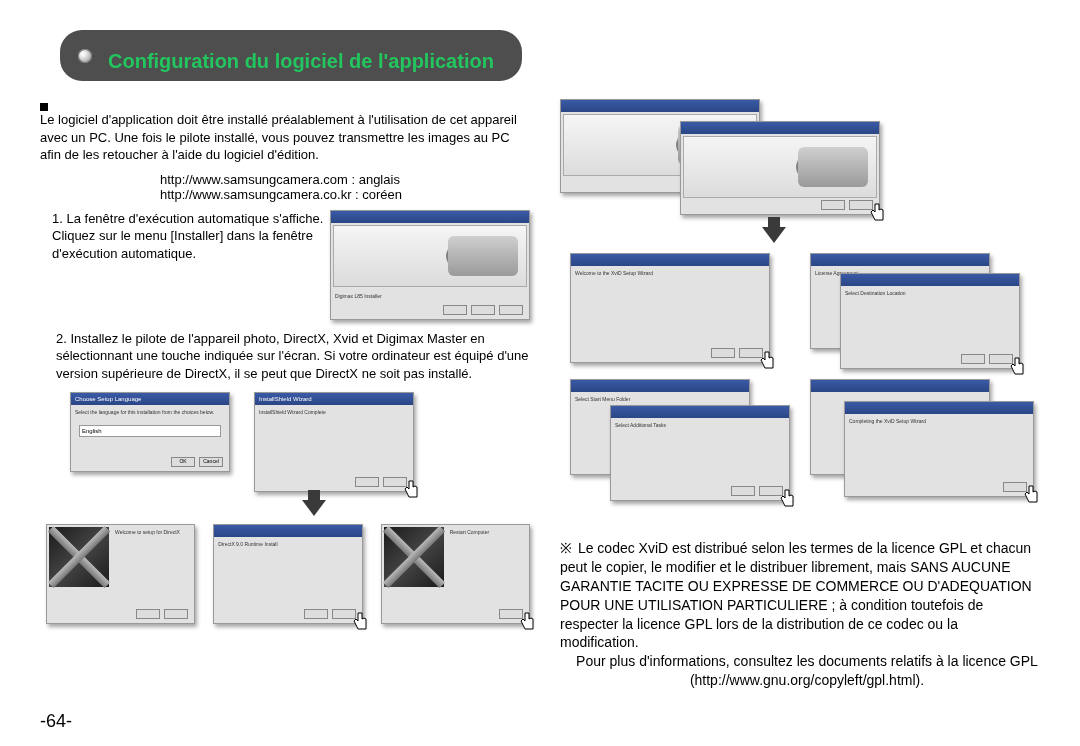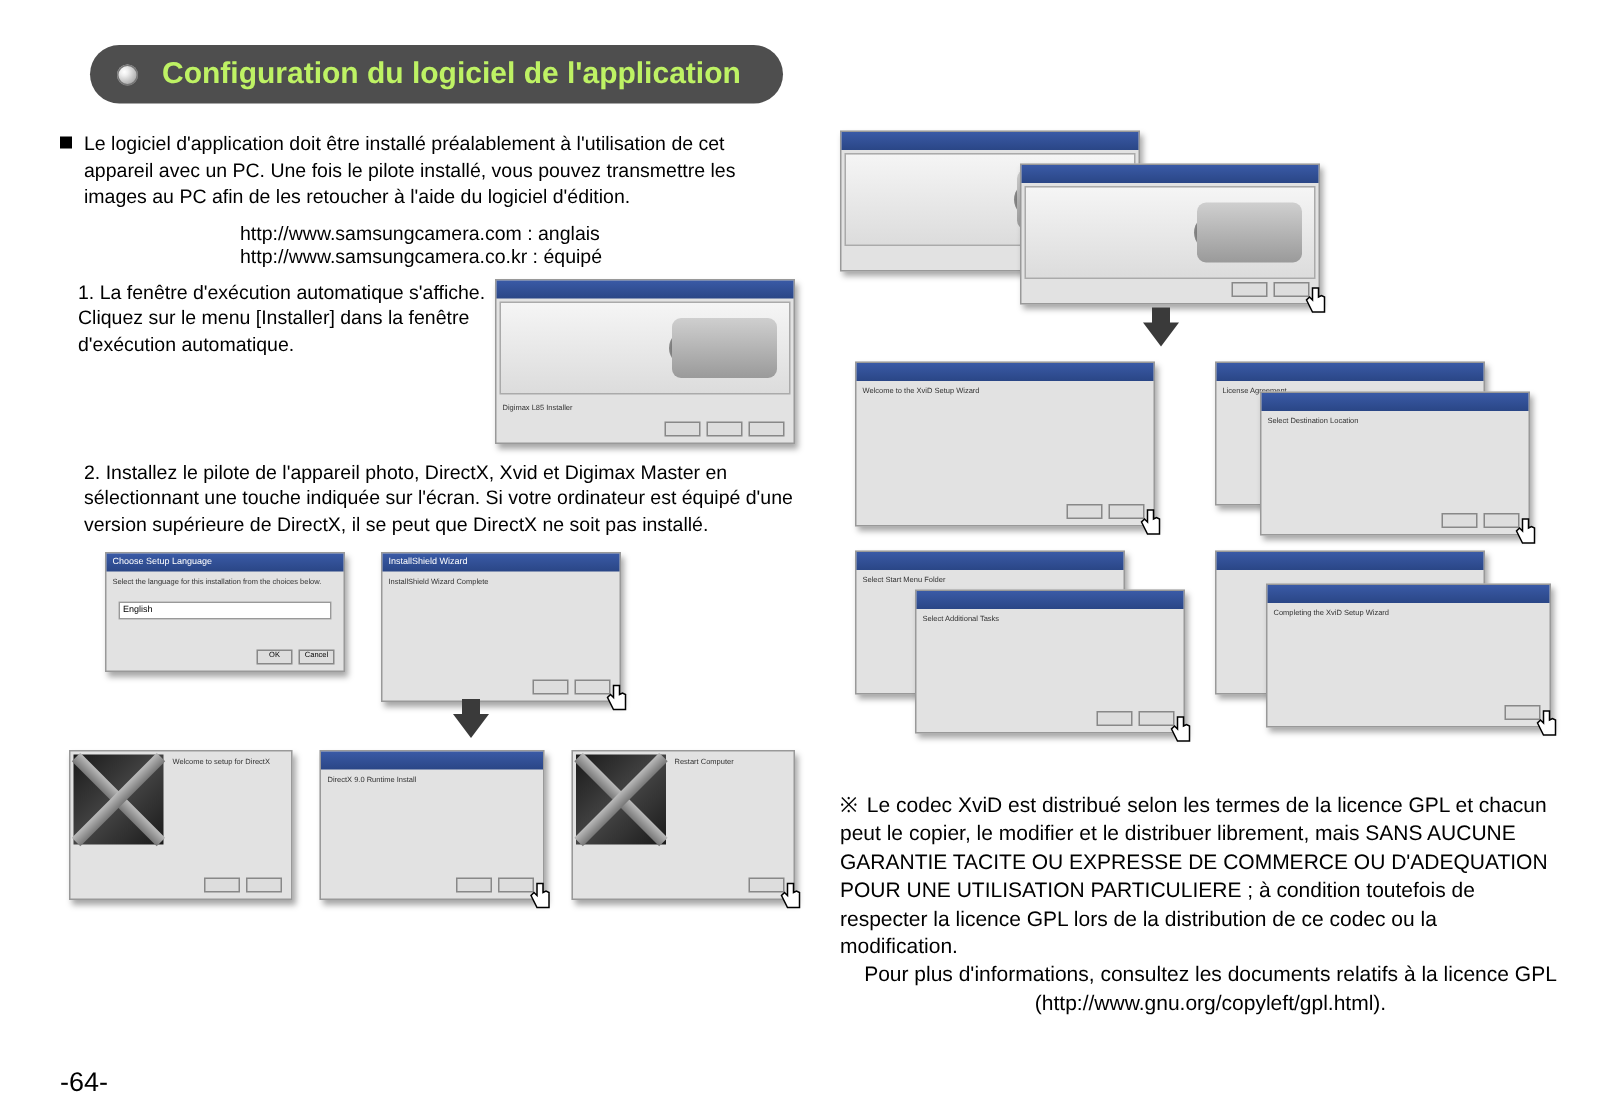--- a/index.html
+++ b/index.html
@@ -8,23 +8,23 @@
     height: 746px;
     background: #fff;
     font-family: Arial, Helvetica, sans-serif;
     font-size: 13px;
     color: #000;
     position: relative;
     padding: 30px 40px 20px 40px;
   }
   .title-pill {
     background: #4e4e4e;
-    color: #bef264;
+    color: #22c55e;
     display: inline-block;
-    padding: 8px 28px 8px 48px;
+    padding: 20px 28px 8px 48px;
     border-radius: 22px;
     font-size: 20px;
     font-weight: bold;
     position: relative;
     margin-left: 20px;
   }
   .title-pill::before {
     content: "";
     position: absolute;
     left: 18px;
@@ -35,21 +35,21 @@
     background: radial-gradient(circle at 35% 35%, #fff 0%, #eee 20%, #9c9c9c 80%);
     box-shadow: 0 0 0 1px #777 inset;
   }
   .columns {
     display: flex;
     gap: 30px;
     margin-top: 18px;
   }
   .col-left { width: 490px; }
   .col-right { width: 490px; position: relative; }
-  .bullet-block { display: flex; margin-bottom: 4px; }
+  .bullet-block { display: flex; margin-bottom: 4px; flex-direction: column; }
   .bullet-square {
     width: 8px; height: 8px; background: #000; flex: 0 0 8px;
     margin-top: 4px; margin-right: 8px;
   }
   .body-text { line-height: 1.35; }
   .url-block { margin: 8px 0 8px 120px; }
   .step-row { display: flex; align-items: flex-start; margin-left: 12px; }
   .step-text { flex: 1; }
   .step-inline-shot {
     width: 200px; height: 110px; margin-left: auto;
@@ -161,21 +161,21 @@
   <div class="col-left">
 
     <div class="bullet-block">
       <div class="bullet-square"></div>
       <div class="body-text">Le logiciel d'application doit être installé préalablement à l'utilisation de cet appareil avec un PC. Une fois le pilote installé, vous pouvez transmettre les images au PC afin de les retoucher à l'aide du logiciel d'édition.</div>
     </div>
 
 
     <div class="url-block">
       <div>http://www.samsungcamera.com : anglais</div>
-      <div>http://www.samsungcamera.co.kr : équipé</div>
+      <div>http://www.samsungcamera.co.kr : coréen</div>
     </div>
 
     <div class="step-row">
       <div class="step-text body-text">1. La fenêtre d'exécution automatique s'affiche. Cliquez sur le menu [Installer] dans la fenêtre d'exécution automatique.</div>
       <div class="shot step-inline-shot">
         <div class="titlebar"></div>
         <div class="camera-box">
             <div class="lens"></div>
           </div>
         <div class="pane" style="height:26px;">Digimax L85 Installer</div>

